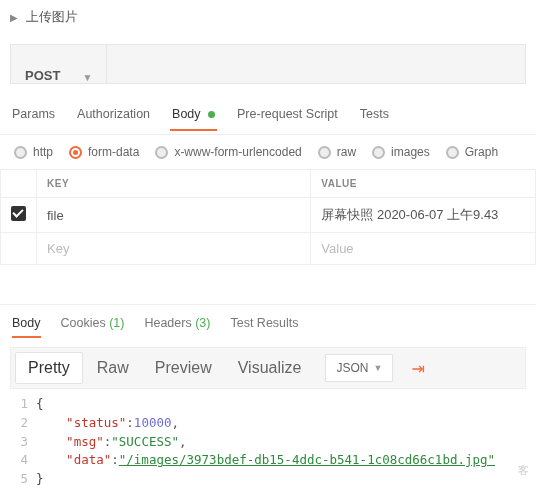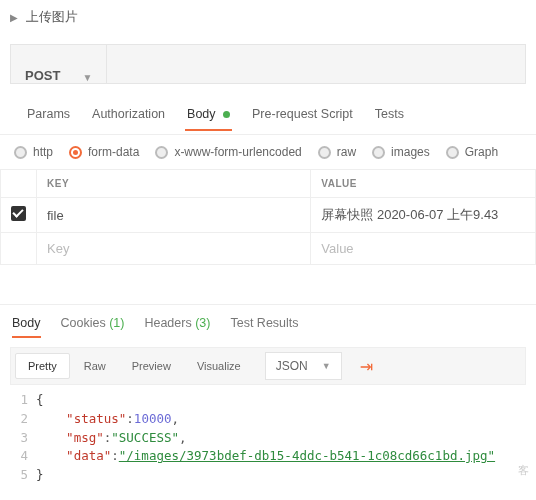--- a/index.html
+++ b/index.html
@@ -3,21 +3,21 @@
 <meta charset="utf-8">
 <style>
   * { box-sizing: border-box; margin: 0; padding: 0; }
   body { font-family: -apple-system, "Helvetica Neue", Arial, sans-serif; font-size: 12px; color: #555; width: 536px; height: 500px; background: #fff; overflow: hidden; }
   .collapse { display: flex; align-items: center; padding: 8px 10px; color: #555; font-size: 13px; }
   .collapse .tri { margin-right: 8px; font-size: 10px; color: #888;}
   .url-bar { display: flex; background: #f5f5f5; border: 1px solid #e5e5e5; margin: 10px; height: 40px; }
   .method { display: flex; align-items: flex-end; padding: 0 14px; font-weight: 600; color: #555; font-size: 13px; border-right: 1px solid #e5e5e5; }
   .method .chev { margin-left: 22px; color: #999; font-size: 10px;}
   .url { flex: 1; display: flex; align-items: center; padding: 0 14px; color: #777; font-size: 13px;}
-  .tabs { display: flex; padding: 0 12px; gap: 22px; align-items: center; height: 40px; font-size: 12.5px; color: #666; margin-left: 15px;}
+  .tabs { display: flex; padding: 0 12px; gap: 22px; align-items: center; height: 40px; font-size: 12.5px; color: #666;}
   .tab { position: relative; cursor: pointer; padding: 10px 0;}
   .tab.active { color: #333; }
   .tab.active::after { content: ""; position: absolute; bottom: 0; left: -2px; right: -2px; height: 2px; background: #f26b3a;}
   .count { color: #4caf50; }
   .dot { display: inline-block; width: 7px; height: 7px; border-radius: 50%; background: #4caf50; margin-left: 4px; vertical-align: middle;}
   .divider { border-top: 1px solid #eee;}
 
   .radios { display: flex; align-items: center; gap: 16px; padding: 10px 14px; font-size: 12px; color: #666;}
   .radio { display: flex; align-items: center; gap: 6px; cursor: pointer;}
   .rbtn { width: 13px; height: 13px; border-radius: 50%; border: 2px solid #bbb; position: relative; background:#eee;}
@@ -32,23 +32,23 @@
   .chk { display:inline-block; width:15px; height:15px; background:#333; border-radius:2px; position:relative;}
   .chk::after { content:""; position:absolute; left:4px; top:1px; width:4px; height:8px; border:solid #fff; border-width:0 2px 2px 0; transform:rotate(45deg);}
 
   .gap { height: 40px; border-bottom: 1px solid #eee;}
 
   .resp-tabs { display:flex; padding: 4px 12px; gap: 20px; align-items:center; height:36px; font-size:12.5px; color:#777;}
   .resp-tab.active { color:#333; position:relative;}
   .resp-tab.active::after { content:""; position:absolute; bottom:-8px; left:0; right:0; height:2px; background:#f26b3a;}
 
   .toolbar { display:flex; align-items:center; gap: 2px; background:#f6f6f6; margin:6px 10px 0; padding:4px; border:1px solid #eee;}
-  .tbtn { padding:6px 12px; font-size:11px; color:#666; cursor:pointer; border-radius:2px;}
+  .tbtn { padding:6px 12px; font-size:16px; color:#666; cursor:pointer; border-radius:2px;}
   .tbtn.active { background:#fff; color:#333; border:1px solid #e3e3e3;}
-  .ddown { margin-left:10px; padding:6px 10px; background:#fff; border:1px solid #e3e3e3; font-size:12px; color:#666; display:flex; align-items:center; gap:14px;}
+  .ddown { margin-left:10px; padding:6px 10px; background:#fff; border:1px solid #e3e3e3; font-size:12px; color:#666; display:flex; align-items:center; gap:5px;}
   .wrapicon { margin-left:10px; color:#f26b3a; font-size:16px; padding: 0 6px;}
 
   .code { font-family: Consolas, Monaco, monospace; font-size:12.5px; padding: 6px 0 0 10px; line-height:1.5;}
   .ln { display:flex;}
   .gutter { width:26px; text-align:right; color:#bbb; padding-right:8px; user-select:none;}
   .k { color:#c0392b;}
   .n { color:#6b6bd6;}
   .s { color:#2e8b3d;}
   .u { color:#2e8b3d; text-decoration: underline;}
   .brace { color:#444;}

